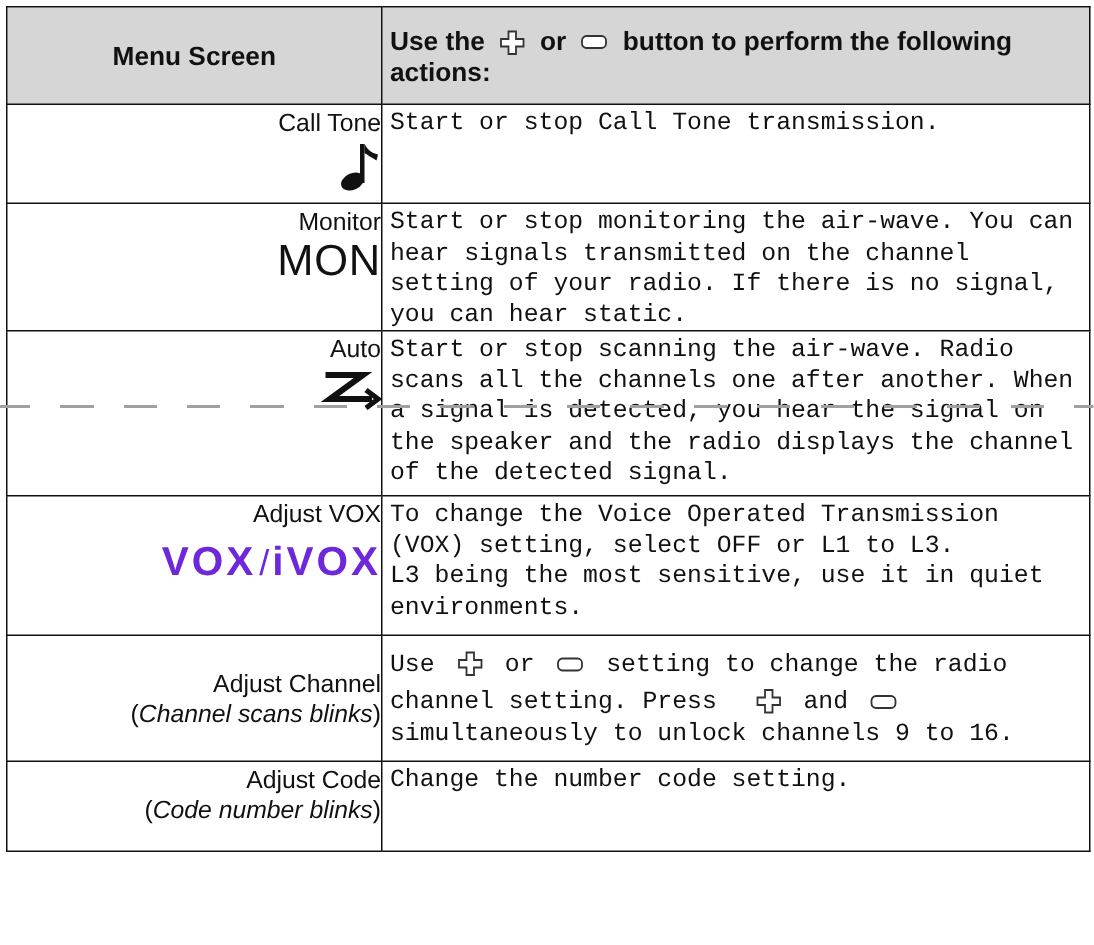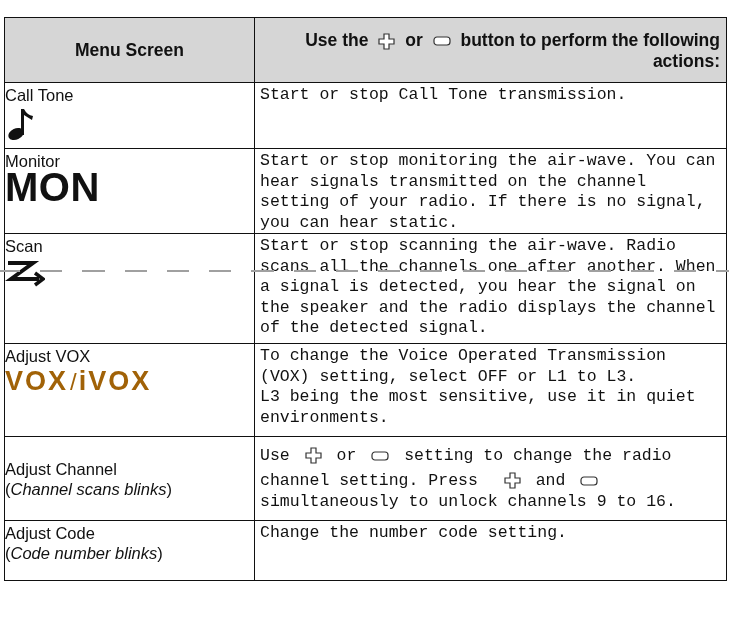--- a/index.html
+++ b/index.html
@@ -1,28 +1,28 @@
 <!DOCTYPE html>
 <html><head>
 <meta charset="utf-8">
 <style>
   html, body { margin:0; padding:0; background:#ffffff; }
   body { width:729px; height:630px; position:relative; overflow:hidden;
          font-family:"Liberation Sans", sans-serif; color:#111; }
-  table { position:absolute; left:4px; top:17px; width:722px; border-collapse:collapse; table-layout:fixed;padding-left:40px; }
+  table { position:absolute; left:4px; top:4px; width:722px; border-collapse:collapse; table-layout:fixed;padding-left:40px; }
   td, th { border:1.3px solid #111; vertical-align:top; padding:0; }
   col.c1 { width:250px; } col.c2 { width:472px; }
   th { background:#d6d6d6; font-weight:bold; font-size:17.5px; }
   th.h1 { text-align:center; vertical-align:middle; height:64px; }
-  th.h2 { text-align:right; padding:12px 6px 0 5px; line-height:21px; }
-  td.l { text-align:left; font-size:16.5px; line-height:20px; padding-top:2px; }
+  th.h2 { text-align:left; padding:12px 6px 0 5px; line-height:21px; }
+  td.l { text-align:right; font-size:16.5px; line-height:20px; padding-top:2px; }
   td.r { font-size:16.5px; line-height:20.5px; padding:2px 6px 0 5px;font-family:Liberation Mono, monospace; }
   .pm { display:inline-block; vertical-align:middle; margin:0 5px; }
-  .mon { font-weight:bold; font-size:40px; line-height:32px; letter-spacing:0.5px; }
-  .vox { font-weight:bold; font-size:27px; line-height:30px; color:#a16207; letter-spacing:2px; }
+  .mon { font-weight:normal; font-size:29px; line-height:32px; letter-spacing:0.5px; }
+  .vox { font-weight:bold; font-size:27px; line-height:42px; color:#6d28d9; letter-spacing:2px; }
   .vox .sl { font-weight:normal; font-size:24px; letter-spacing:0; margin:0 2px; }
   .it { font-style:italic; }
   .dash { position:absolute; left:0; top:270px; width:729px; height:0;
           border-top:2px dashed #9a9a9a; border-image: repeating-linear-gradient(90deg,#a0a0a0 0 22px,transparent 22px 42px) 2; }
 </style>
 </head>
 <body>
 
 <table>
   <colgroup>
@@ -60,21 +60,21 @@
   <tr style="height:77px">
     <td class="l">
       <div>Monitor</div>
       <div class="mon">MON</div>
     </td>
     <td class="r">Start or stop monitoring the air-wave. You can hear signals transmitted on the channel setting of your radio. If there is no signal, you can hear static.</td>
   </tr>
 
   <tr style="height:110px">
     <td class="l">
-      <div>Scan</div>
+      <div>Auto</div>
       <svg width="40" height="28" viewBox="0 0 40 28" style="margin-top:3px">
             <path d="M3 4 H28 L6 20 H34" fill="none" stroke="#111" stroke-width="4" stroke-linejoin="miter"></path>
             <path d="M30 14 L38 20 L30 26" fill="none" stroke="#111" stroke-width="3.5"></path>
           </svg>
     </td>
     <td class="r">Start or stop scanning the air-wave. Radio scans all the channels one after another. When a signal is detected, you hear the signal on the speaker and the radio displays the channel of the detected signal.</td>
   </tr>
 
   <tr style="height:93px">
     <td class="l">

